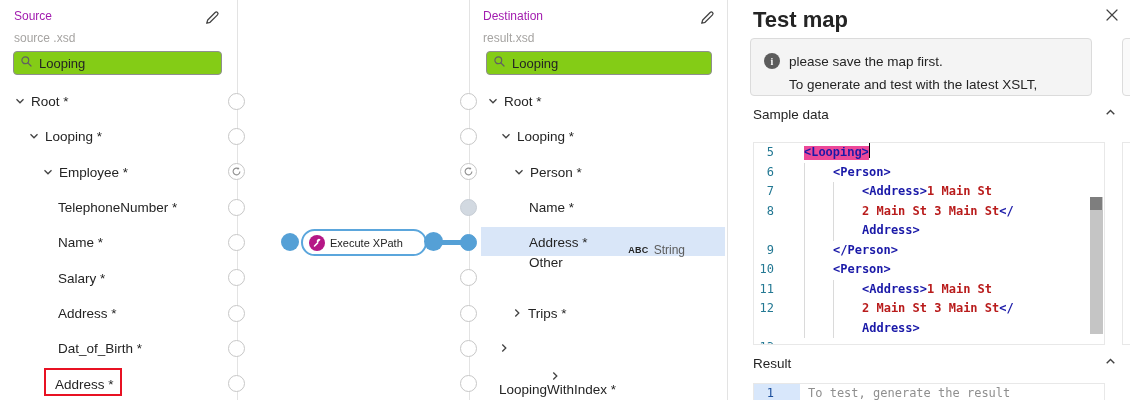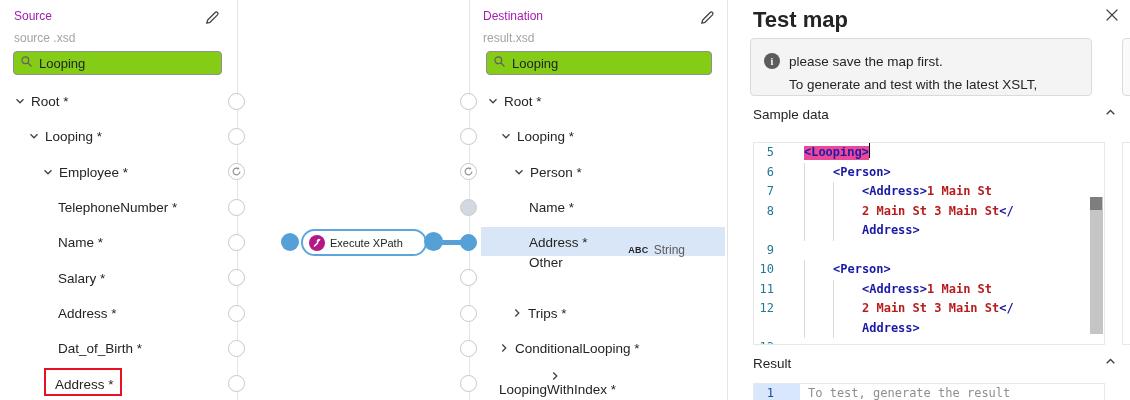--- a/index.html
+++ b/index.html
@@ -236,21 +236,20 @@
     <div class="trow" style="left:511px; top:299px;">
       <span class="chev"><svg width="12" height="12" viewBox="0 0 12 12">
             <path d="M4.3 2.5L7.8 6 4.3 9.5" fill="none" stroke="#424242" stroke-width="1.3"></path>
           </svg></span>
       <span>Trips *</span>
     </div>
     <div class="trow" style="left:498px; top:334px;">
       <span class="chev"><svg width="12" height="12" viewBox="0 0 12 12">
             <path d="M4.3 2.5L7.8 6 4.3 9.5" fill="none" stroke="#424242" stroke-width="1.3"></path>
           </svg></span>
-      <span>ConditionalLooping *</span>
     </div>
     <div class="trow" style="left:499px; top:370px;flex-direction:column;">
       <span class="chev"><svg width="12" height="12" viewBox="0 0 12 12">
             <path d="M4.3 2.5L7.8 6 4.3 9.5" fill="none" stroke="#424242" stroke-width="1.3"></path>
           </svg></span>
       <span>LoopingWithIndex *</span>
     </div>
   </div>
 
   <div class="dot" style="left:460px; top:93px;"></div>
@@ -310,20 +309,21 @@
       <div class="code-row">
         <span class="gutter">8</span>
         <span class="cline ind2"><span class="guide g1"></span><span class="guide g2"></span><span class="tok-txt">2 Main St 3 Main St</span><span class="tok-tag">&lt;/</span></span>
       </div>
       <div class="code-row">
         <span class="gutter"></span>
         <span class="cline ind2"><span class="guide g1"></span><span class="guide g2"></span><span class="tok-tag">Address&gt;</span></span>
       </div>
       <div class="code-row">
         <span class="gutter">9</span>
+        <span class="cline ind1"><span class="guide g1"></span><span class="tok-tag">&lt;/Person&gt;</span></span>
       </div>
       <div class="code-row">
         <span class="gutter">10</span>
         <span class="cline ind1"><span class="guide g1"></span><span class="tok-tag">&lt;Person&gt;</span></span>
       </div>
       <div class="code-row">
         <span class="gutter">11</span>
         <span class="cline ind2"><span class="guide g1"></span><span class="guide g2"></span><span class="tok-tag">&lt;Address&gt;</span><span class="tok-txt">1 Main St</span></span>
       </div>
       <div class="code-row">

